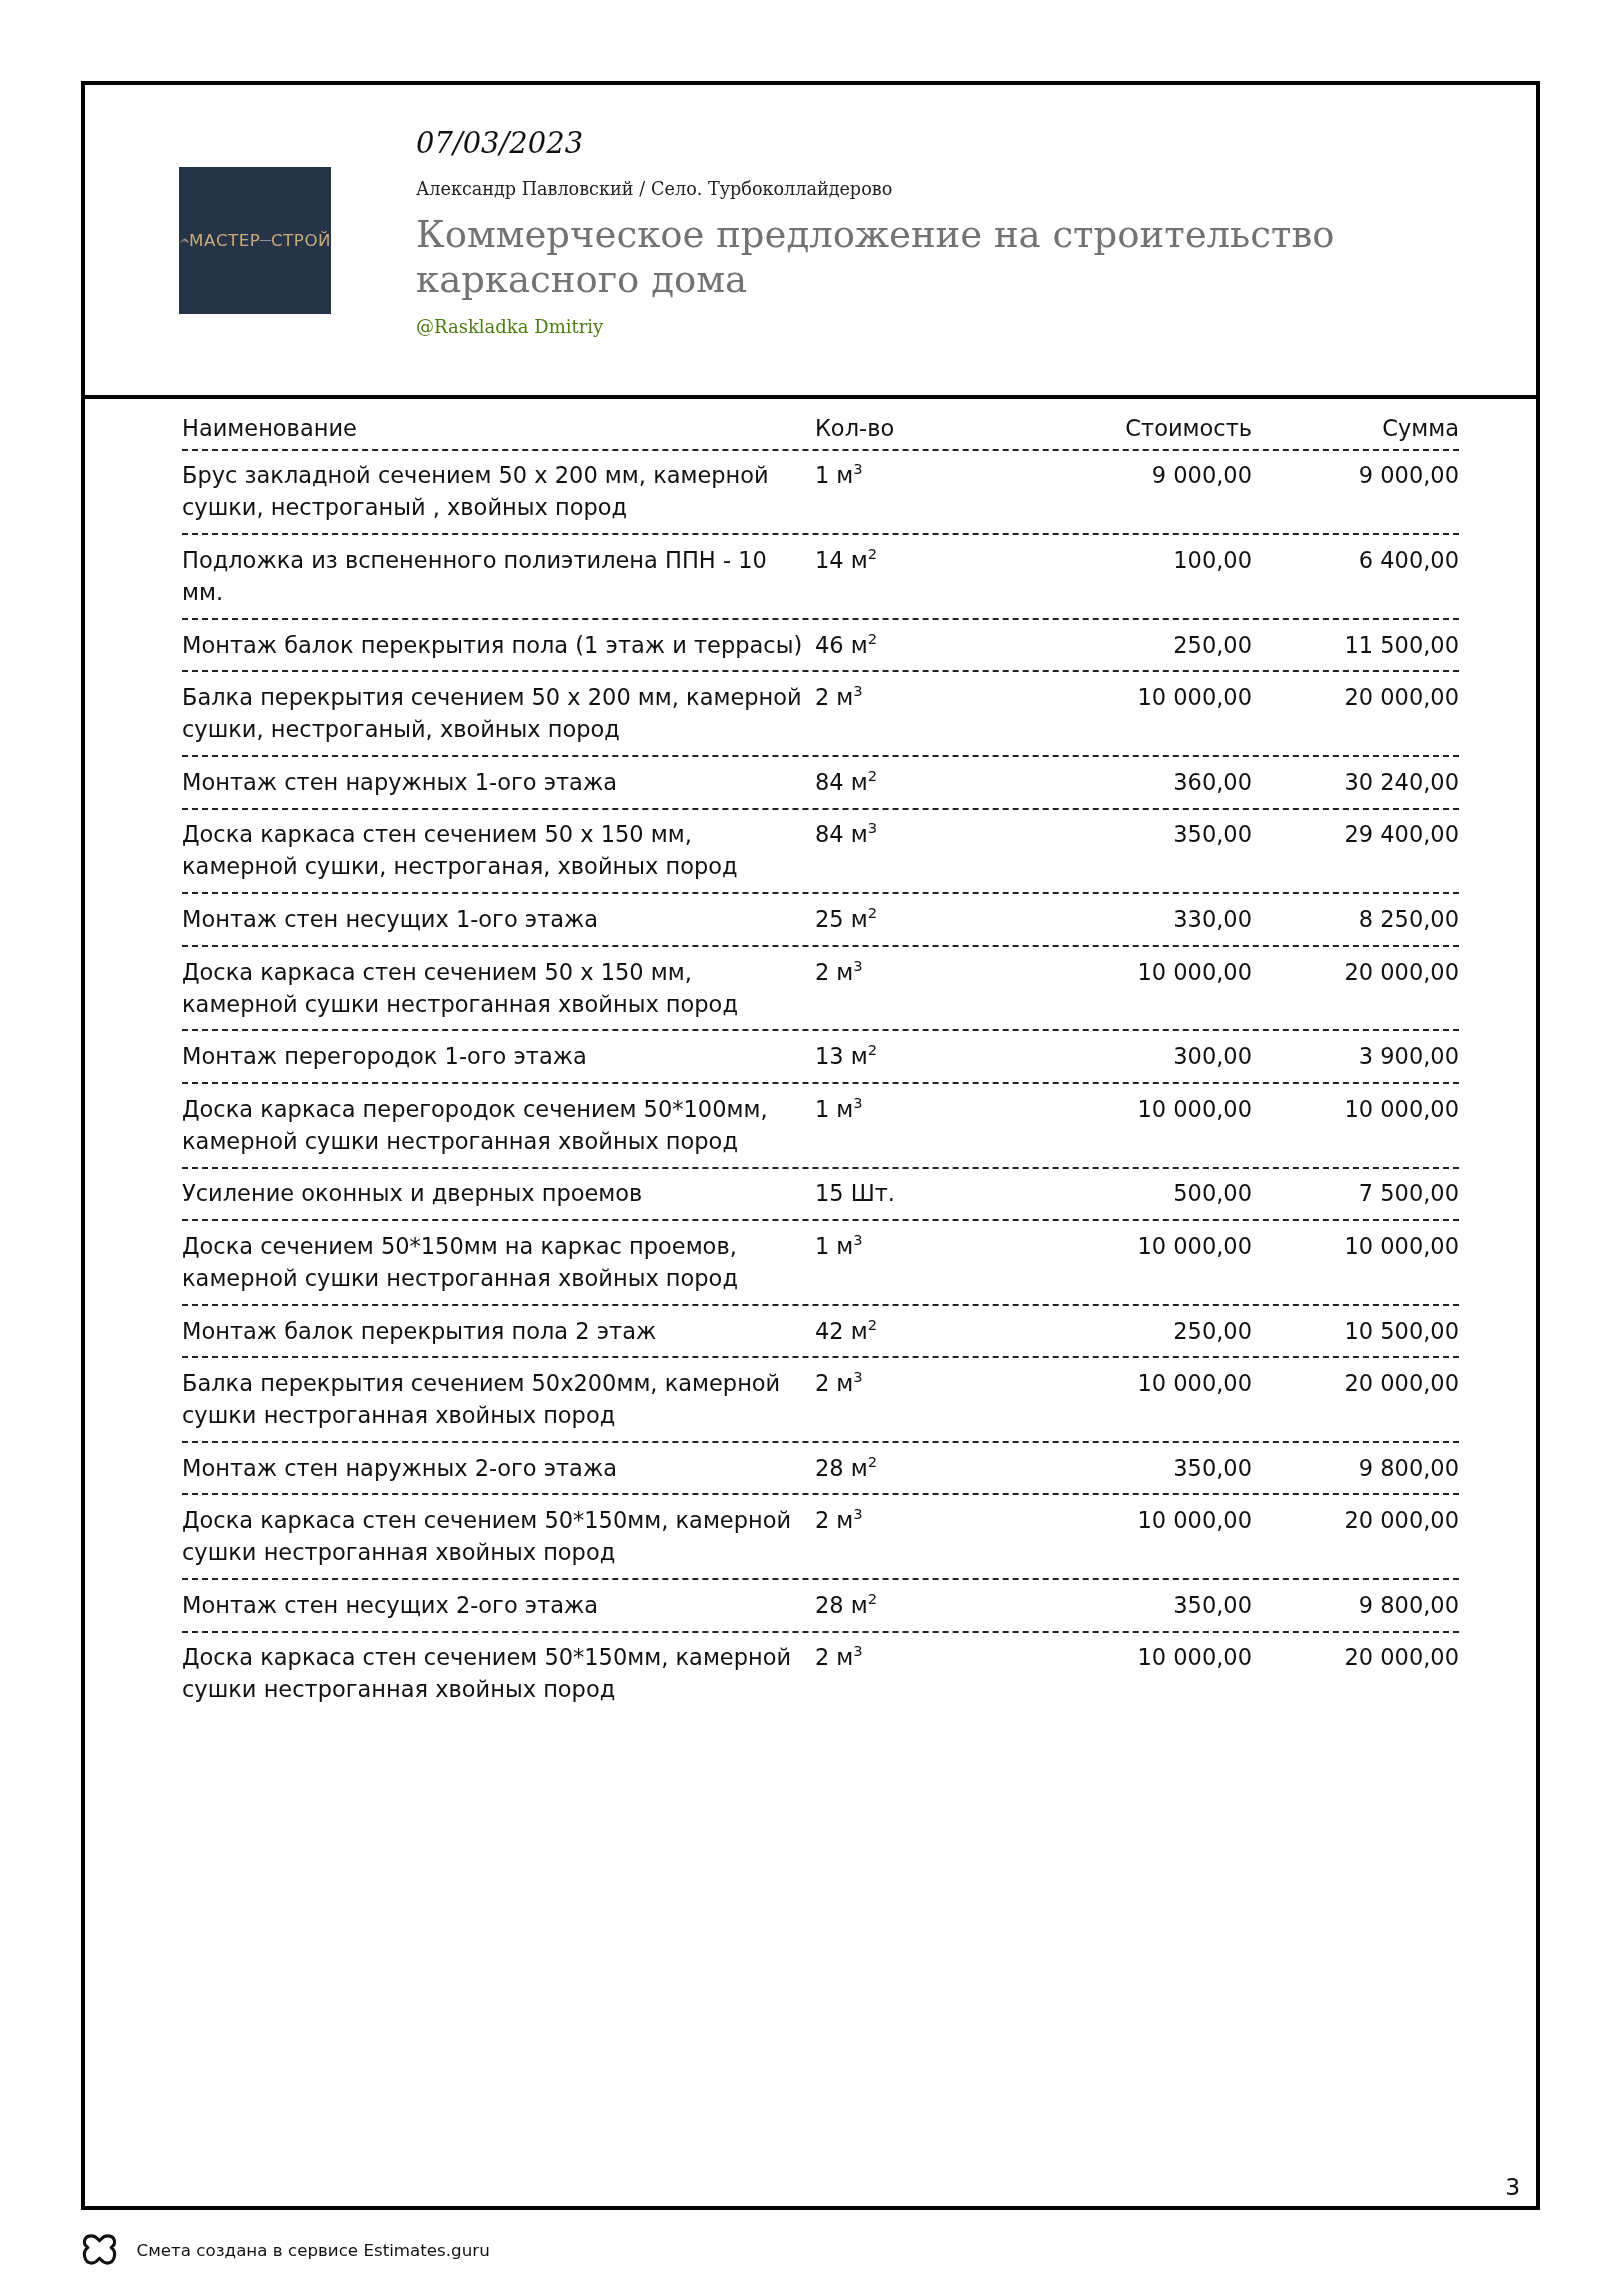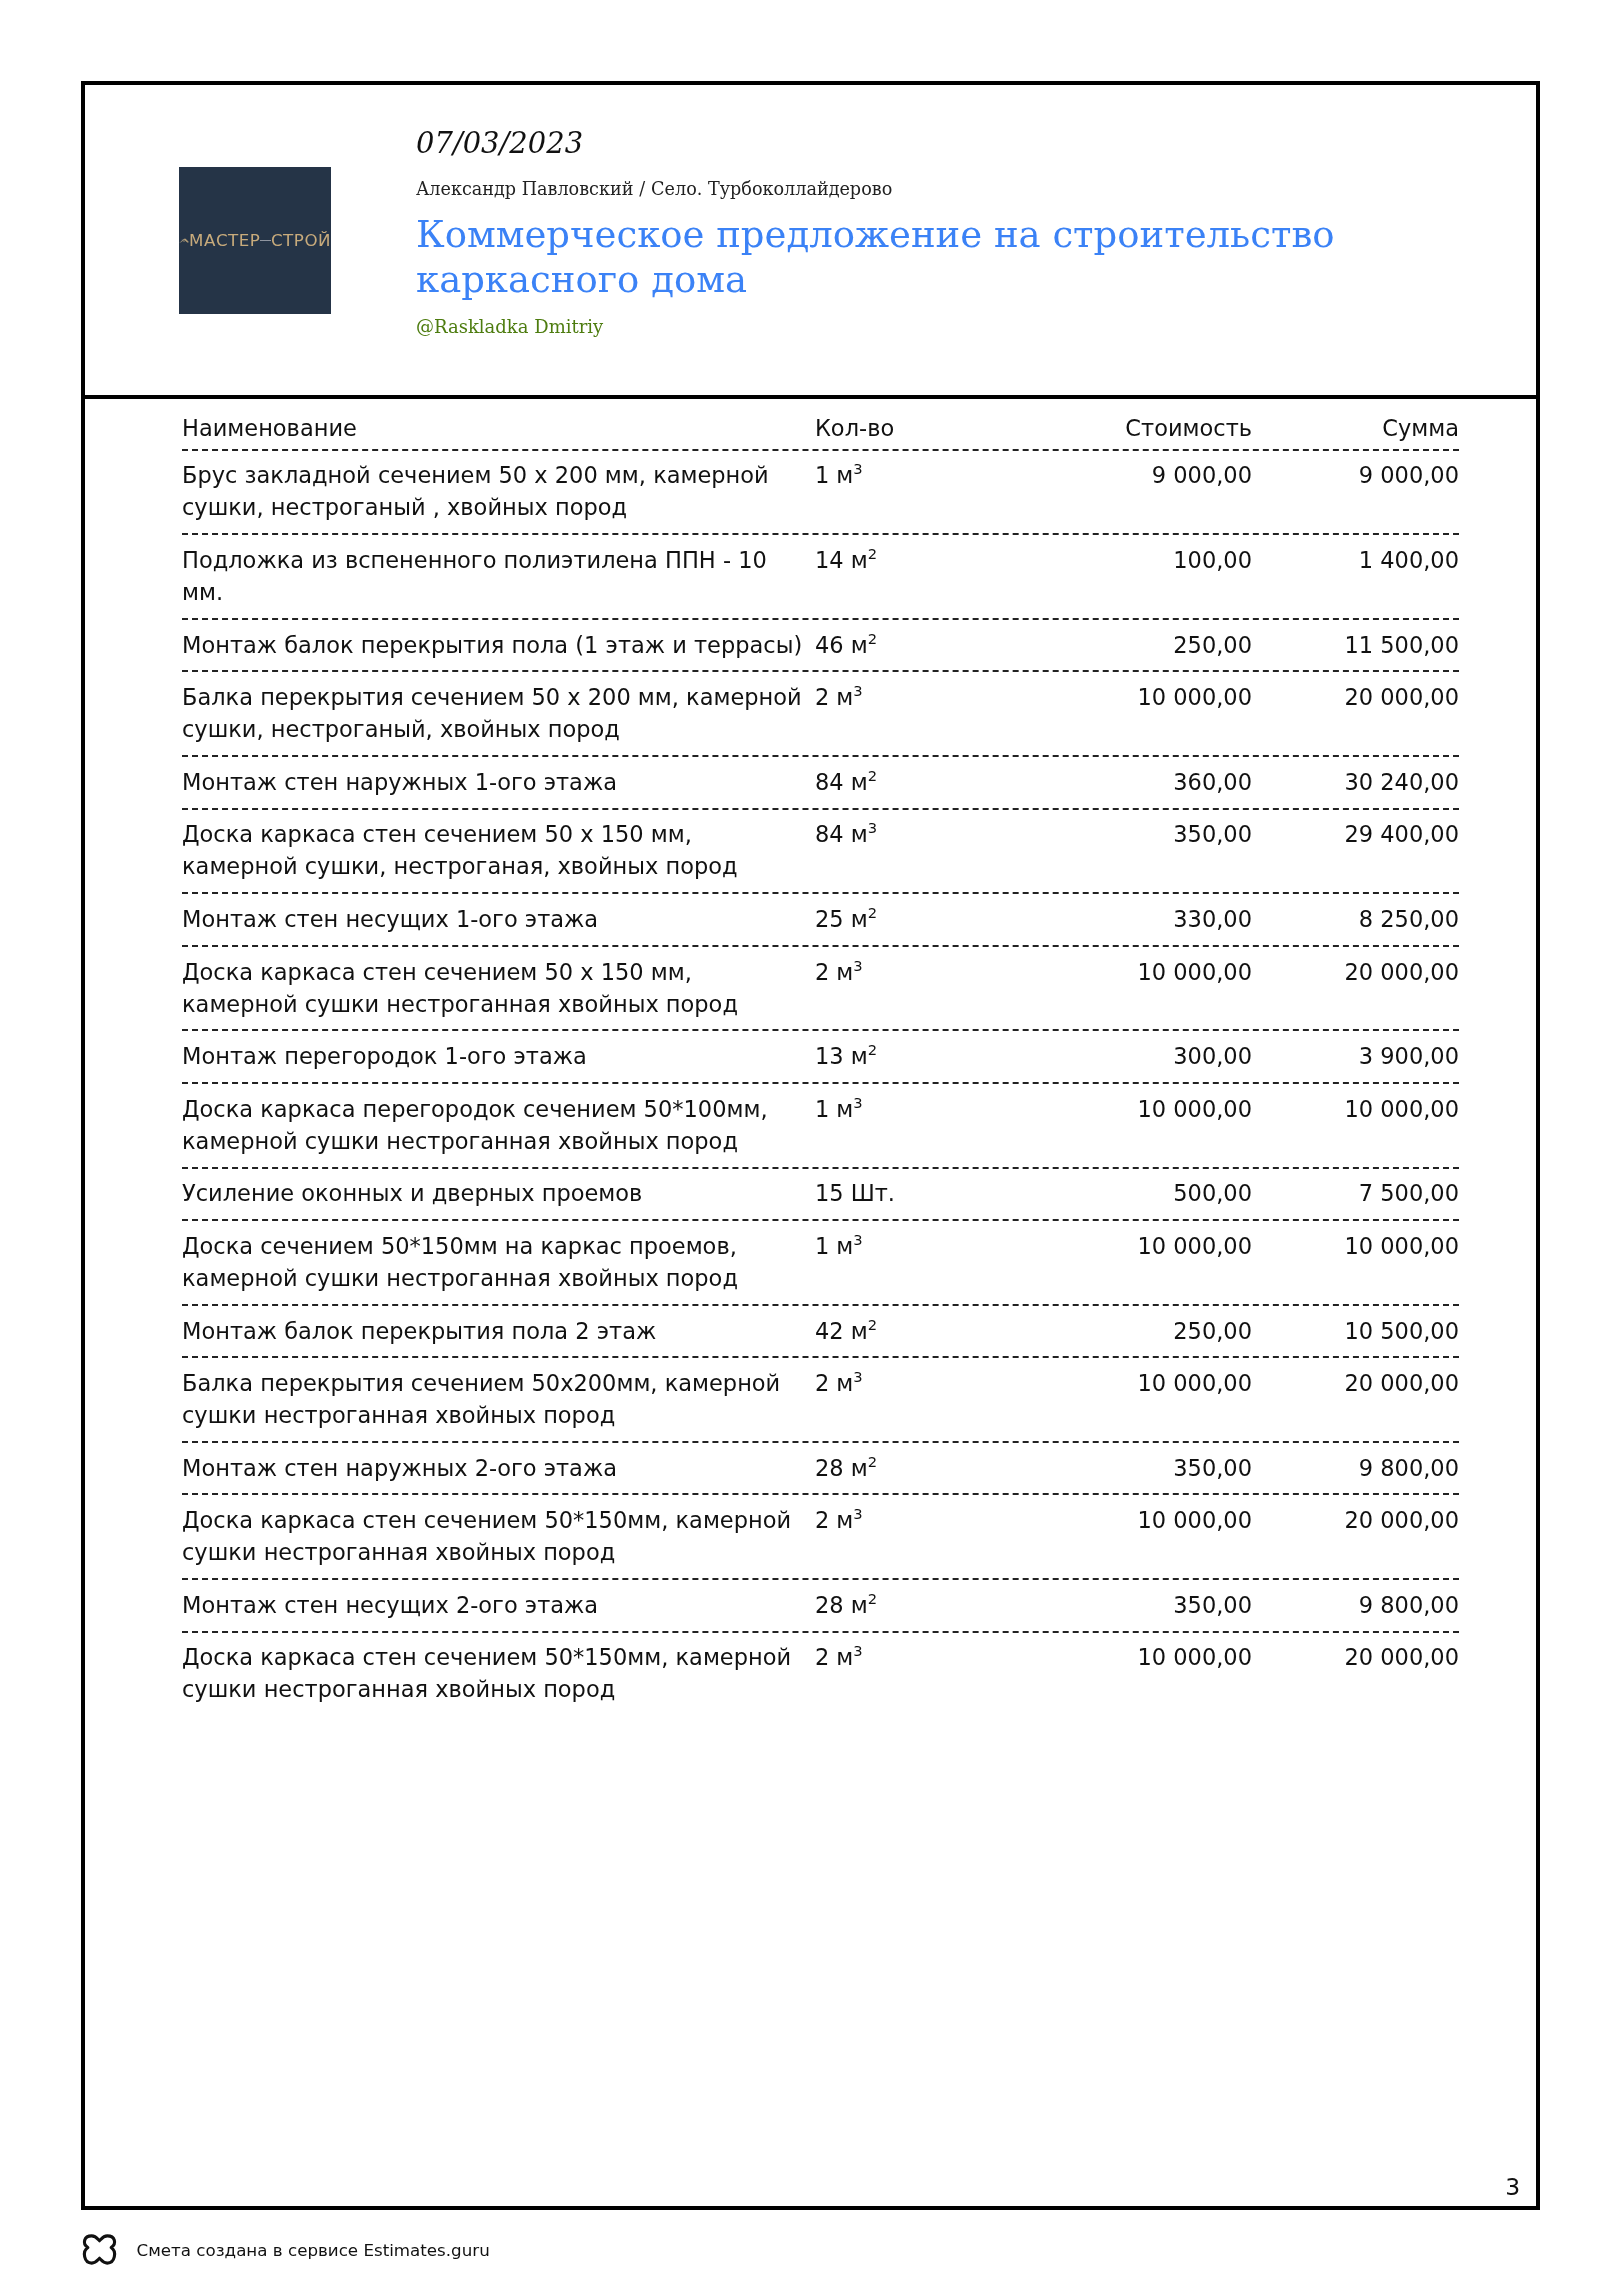--- a/index.html
+++ b/index.html
@@ -34,21 +34,21 @@
     font-size: 16.7px;
     letter-spacing: 0.5px;
     line-height: 1.1;
   }
   .logo-sep { width: 73px; height: 1px; background: #8f95a0; margin: 2.9px 0 3.9px; }
 
   .head-text { position: absolute; left: 331px; top: 41px; right: 39px; font-family: "DejaVu Serif", serif; }
   .date { font-style: italic; font-size: 29px; color: #111; margin-bottom: 18.6px; }
   .meta { font-size: 17.6px; color: #222; margin-bottom: 13.7px; }
   .meta .sep { padding: 0 5.9px; }
-  .title { font-size: 37px; line-height: 45px; color: #3b82f6; font-weight: normal; margin-bottom: 13.7px; }
+  .title { font-size: 37px; line-height: 45px; color: #737373; font-weight: normal; margin-bottom: 13.7px; }
   .subtitle { font-size: 18px; color: #4d7c0f; }
 
   .table { position: absolute; left: 97px; top: 314px; width: 1277px; }
   .row { display: flex; border-bottom: 2.9px dashed #222; }
   .cell { font-family: "DejaVu Sans", sans-serif; font-size: 22.5px; line-height: 32px; color: #111; }
   .c-name { width: 629px; padding-left: 0; }
   .c-qty  { width: 245px; padding-left: 3.9px; }
   .c-price{ width: 196px; text-align: right; }
   .c-sum  { width: 207px; text-align: right; }
   .row.head { padding: 12.7px 0 4.9px; }
@@ -109,21 +109,21 @@
         <div class="row item">
           <div class="cell c-name">Брус закладной сечением 50 х 200 мм, камерной сушки, нестроганый , хвойных пород</div>
           <div class="cell c-qty"><span>1 м</span><sup>3</sup></div>
           <div class="cell c-price">9 000,00</div>
           <div class="cell c-sum">9 000,00</div>
         </div>
         <div class="row item">
           <div class="cell c-name">Подложка из вспененного полиэтилена ППН - 10 мм.</div>
           <div class="cell c-qty"><span>14 м</span><sup>2</sup></div>
           <div class="cell c-price">100,00</div>
-          <div class="cell c-sum">1 400,00</div>
+          <div class="cell c-sum">6 400,00</div>
         </div>
         <div class="row item">
           <div class="cell c-name">Монтаж балок перекрытия пола (1 этаж и террасы)</div>
           <div class="cell c-qty"><span>46 м</span><sup>2</sup></div>
           <div class="cell c-price">250,00</div>
           <div class="cell c-sum">11 500,00</div>
         </div>
         <div class="row item">
           <div class="cell c-name">Балка перекрытия сечением 50 х 200 мм, камерной сушки, нестроганый, хвойных пород</div>
           <div class="cell c-qty"><span>2 м</span><sup>3</sup></div>

